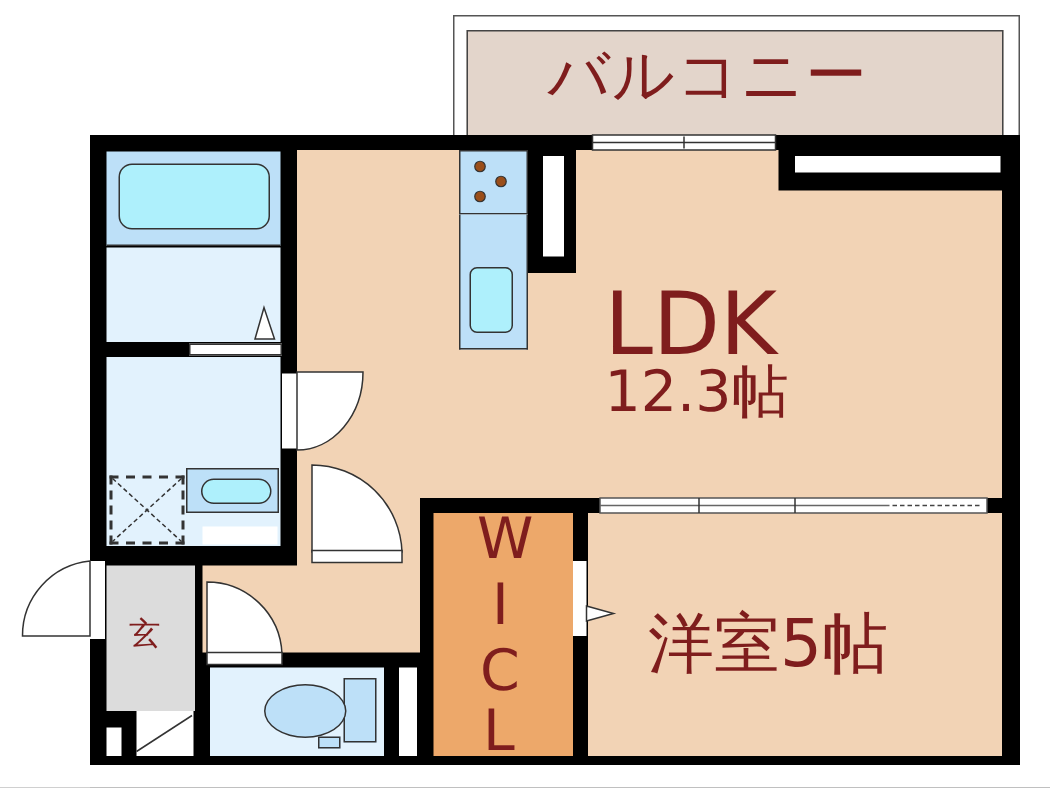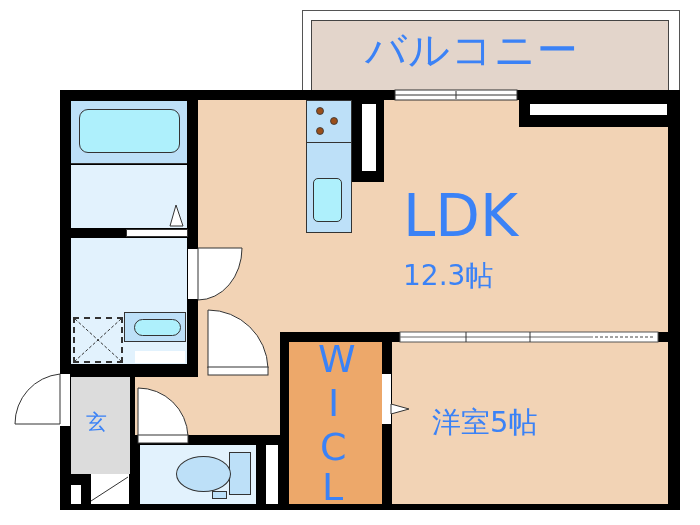--- a/index.html
+++ b/index.html
@@ -1,19 +1,19 @@
 <!DOCTYPE html>
 <html><head>
 <meta charset="utf-8">
 <style>
   html, body { margin: 0; padding: 0; background: #ffffff; }
   body { width: 700px; height: 525px; position: relative; overflow: hidden; font-family: "DejaVu Sans", "Liberation Sans", sans-serif; }
   .abs { position: absolute; box-sizing: border-box; }
   .wall { background: #000; }
-  .room-label { position: absolute; color: #3b82f6; white-space: nowrap; line-height: 1; }
+  .room-label { position: absolute; color: #7f1d1d; white-space: nowrap; line-height: 1; }
   #plan-svg { position: absolute; left: 0; top: 0; }
 </style>
 </head>
 <body>
 
 <div class="abs" style="left:302px;top:10px;width:378px;height:85px;background:#fff;border:1px solid #555;"></div>
 <div class="abs" style="left:311px;top:20px;width:358px;height:75px;background:#e3d5cb;border:1px solid #444;"></div>
 <div class="room-label" style="left:365px;top:30px;font-size:41px;letter-spacing:1px;">バルコニー</div>
 
 <div class="abs wall" style="left:60px;top:90px;width:620px;height:420px;"></div>
@@ -22,21 +22,21 @@
 
 <div class="abs" style="left:198px;top:100px;width:470px;height:232px;background:#f2d3b5;"></div>
 
 <div class="abs wall" style="left:519px;top:92px;width:152px;height:35px;"></div>
 <div class="abs" style="left:530px;top:104px;width:137px;height:11px;background:#fff;"></div>
 
 <div class="abs" style="left:198px;top:330px;width:82px;height:48px;background:#f2d3b5;"></div>
 <div class="abs" style="left:135px;top:377px;width:145px;height:58px;background:#f2d3b5;"></div>
 
 <div class="abs" style="left:392px;top:342px;width:276px;height:162px;background:#f2d3b5;"></div>
-<div class="room-label" style="left:432px;top:408px;font-size:29px;">洋室5帖</div>
+<div class="room-label" style="left:432px;top:408px;font-size:44px;">洋室5帖</div>
 
 <div class="abs" style="left:289px;top:342px;width:93px;height:162px;background:#eda86a;"></div>
 <div class="room-label" style="left:318px;top:340px;font-size:38px;">W</div>
 <div class="room-label" style="left:328px;top:384px;font-size:38px;">I</div>
 <div class="room-label" style="left:320px;top:428px;font-size:38px;">C</div>
 <div class="room-label" style="left:322px;top:468px;font-size:38px;">L</div>
 
 <div class="abs" style="left:71px;top:101px;width:116px;height:63px;background:#bde0f8;border-bottom:1px solid #333;"></div>
 <div class="abs" style="left:79px;top:109px;width:101px;height:44px;background:#aef0fc;border:1.5px solid #333;border-radius:9px;"></div>
 
@@ -62,21 +62,21 @@
 <div class="abs" style="left:91px;top:474px;width:38px;height:30px;background:#fff;"></div>
 <div class="abs" style="left:71px;top:485px;width:10px;height:19px;background:#fff;"></div>
 
 <div class="abs" style="left:140px;top:445px;width:116px;height:59px;background:#e2f2fd;"></div>
 <div class="abs" style="left:229px;top:452px;width:22px;height:43px;background:#bde0f8;border:1px solid #333;"></div>
 <div class="abs" style="left:176px;top:456px;width:55px;height:36px;background:#bde0f8;border:1px solid #333;border-radius:50%;"></div>
 <div class="abs" style="left:212px;top:491px;width:15px;height:8px;background:#bde0f8;border:1px solid #333;"></div>
 <div class="abs" style="left:266px;top:445px;width:12px;height:59px;background:#fff;"></div>
 
 <div class="room-label" style="left:403px;top:187px;font-size:58px;">LDK</div>
-<div class="room-label" style="left:403px;top:242px;font-size:28px;margin-top:20px;">12.3帖</div>
+<div class="room-label" style="left:403px;top:242px;font-size:38px;">12.3帖</div>
 
 <svg id="plan-svg" width="700" height="525" viewBox="0 0 700 525">
 
   <g>
     <rect x="395" y="90" width="122" height="10" fill="#fff" stroke="#333" stroke-width="1"></rect>
     <line x1="395" y1="95" x2="517" y2="95" stroke="#333" stroke-width="1"></line>
     <line x1="456" y1="91" x2="456" y2="99" stroke="#333" stroke-width="1"></line>
   </g>
 
   <g>

